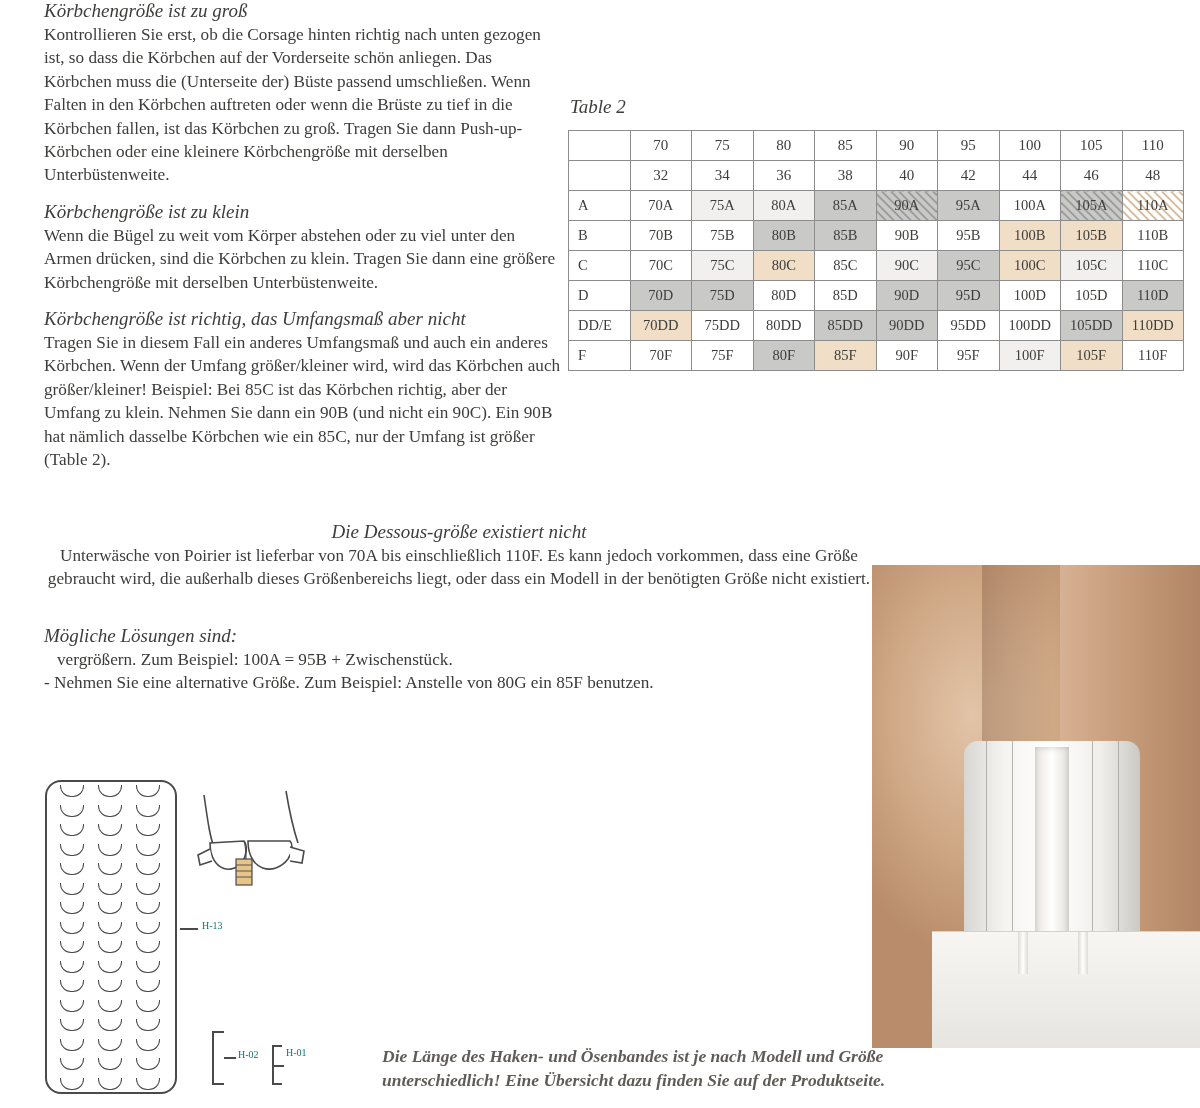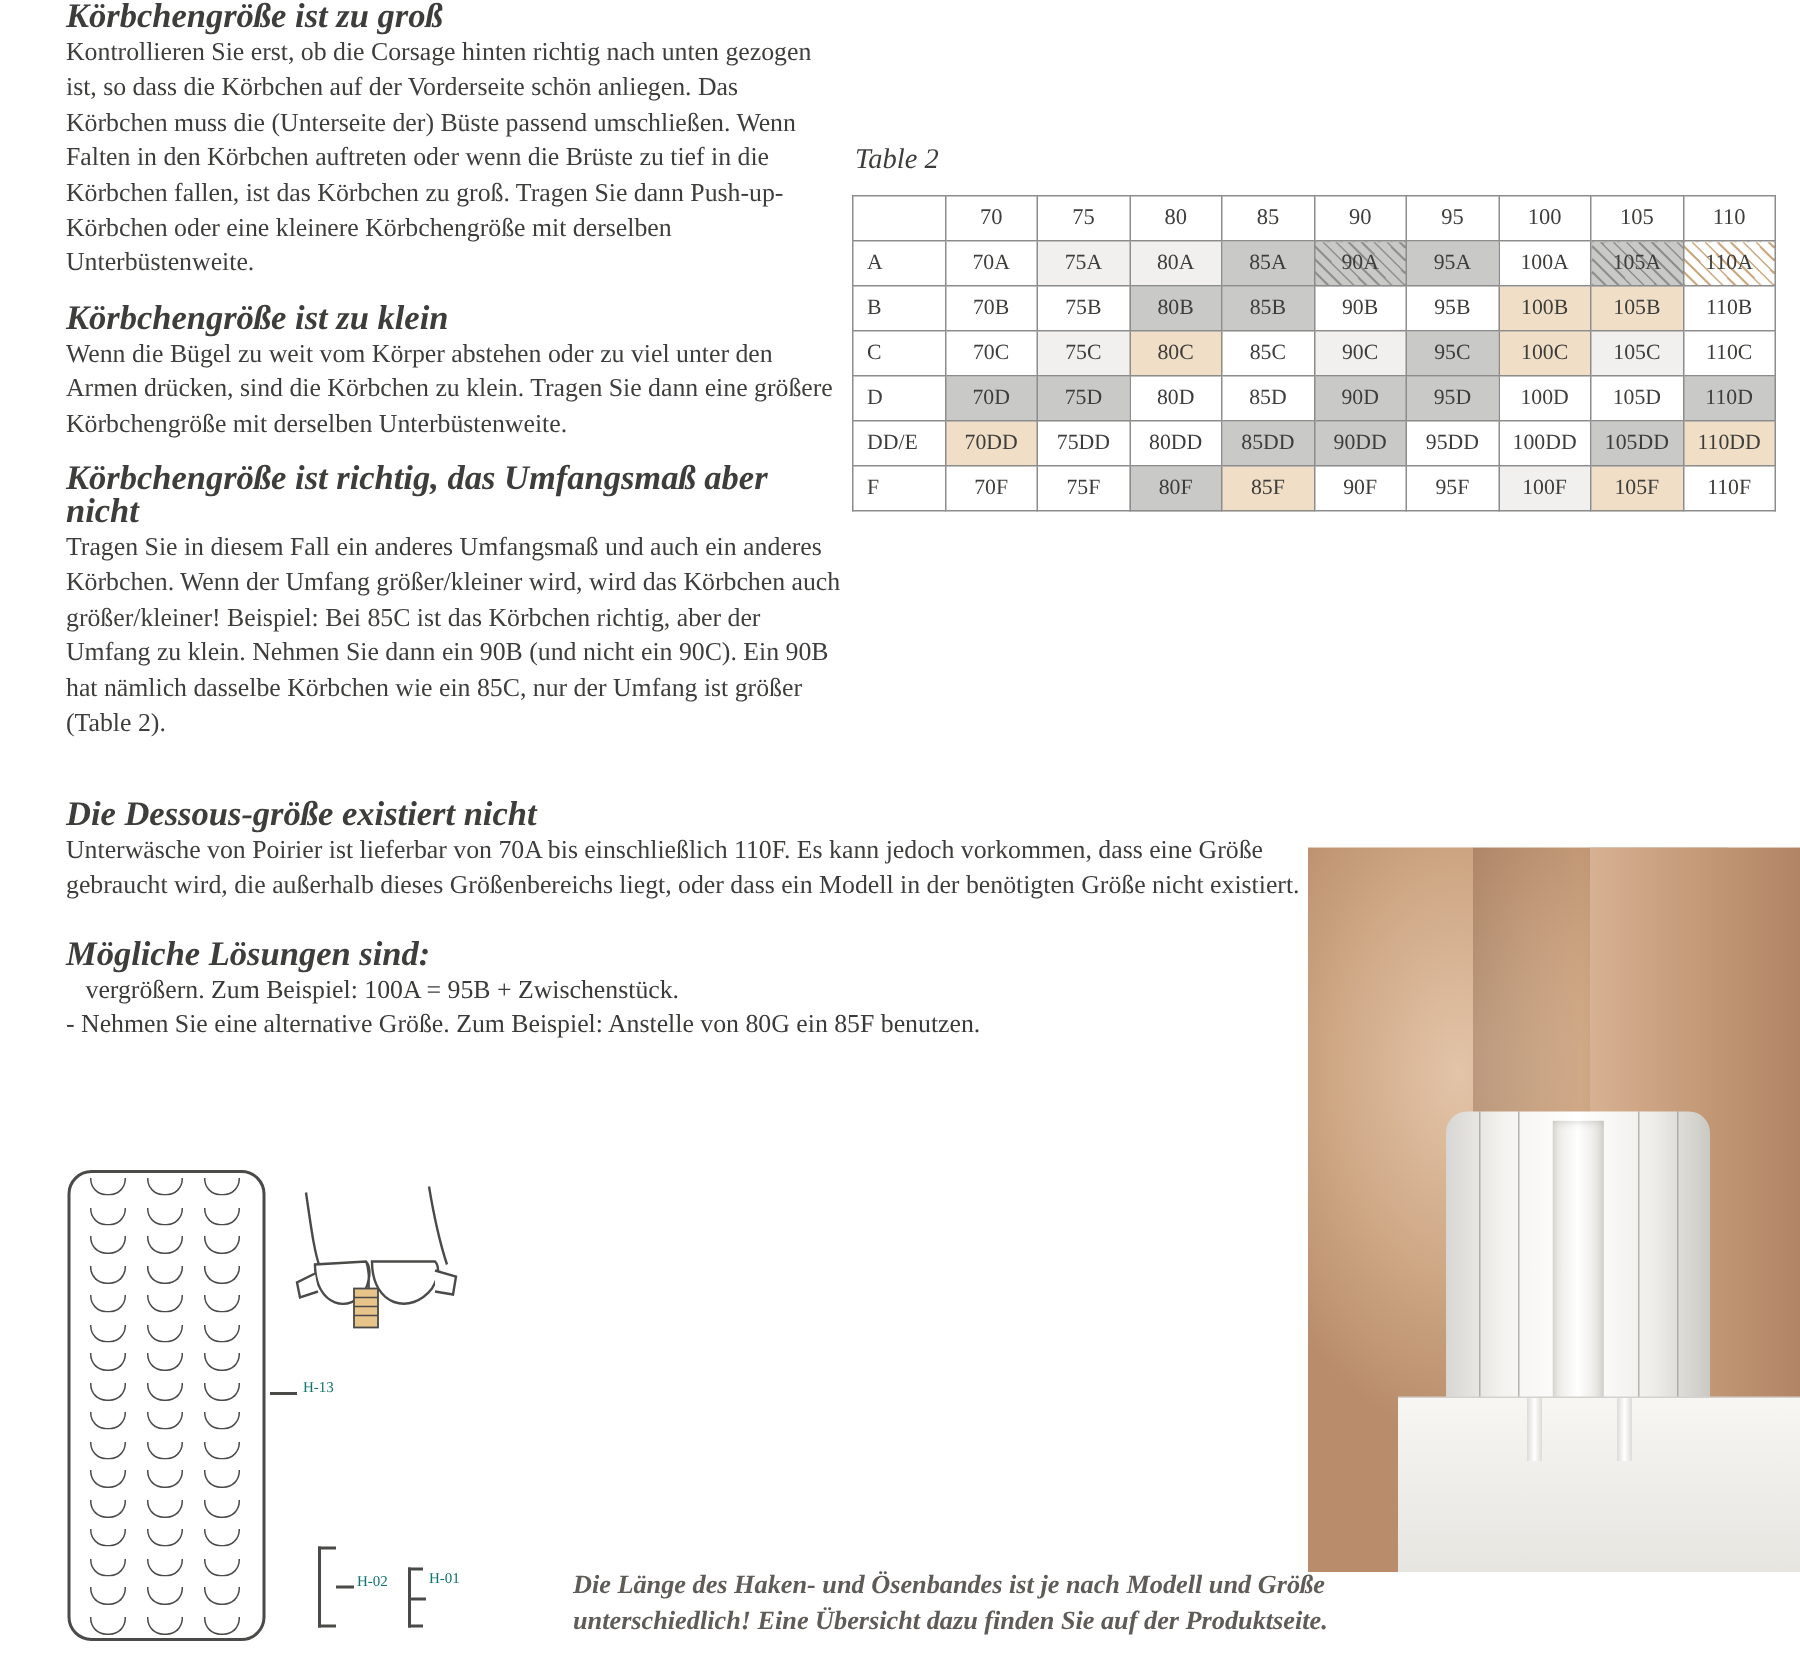--- a/index.html
+++ b/index.html
@@ -21,40 +21,40 @@
     position: absolute;
     left: 44px;
     top: 0px;
     width: 520px;
   }
   .para {
     margin: 0 0 14px 0;
   }
   .heading {
     font-style: italic;
-    font-weight: bold;
-    font-size: 23px;
+    font-weight: normal;
+    font-size: 19px;
     line-height: 22px;
     color: #3d3d3b;
     margin: 0 0 1px 0;
   }
   .body-text {
     font-size: 17.2px;
     line-height: 23.4px;
     color: #3d3d3b;
     margin: 0;
   }
 
   
   .wide-block {
     position: absolute;
     left: 44px;
     width: 830px;
   }
-  #block-dessous { top: 532px; }
+  #block-dessous { top: 521px; text-align: center; }
   #block-loesungen { top: 625px; }
 
   .list-line {
     font-size: 17.2px;
     line-height: 23.4px;
     margin: 0;
   }
   .indent-1 { padding-left: 13px; }
   .indent-2 { padding-left: 9px; }
 
@@ -269,20 +269,32 @@
           <td class="blank-tl"></td>
           <td class="hdr">70</td>
           <td class="hdr">75</td>
           <td class="hdr">80</td>
           <td class="hdr">85</td>
           <td class="hdr">90</td>
           <td class="hdr">95</td>
           <td class="hdr">100</td>
           <td class="hdr">105</td>
           <td class="hdr">110</td>
+        </tr>
+        <tr>
+          <td class="blank-tl"></td>
+          <td class="hdr">32</td>
+          <td class="hdr">34</td>
+          <td class="hdr">36</td>
+          <td class="hdr">38</td>
+          <td class="hdr">40</td>
+          <td class="hdr">42</td>
+          <td class="hdr">44</td>
+          <td class="hdr">46</td>
+          <td class="hdr">48</td>
         </tr>
         <tr>
           <td class="rowlabel">A</td>
           <td class="f-white">70A</td>
           <td class="f-light">75A</td>
           <td class="f-light">80A</td>
           <td class="f-gray">85A</td>
           <td class="f-hatch-g">90A</td>
           <td class="f-gray">95A</td>
           <td class="f-white">100A</td>

